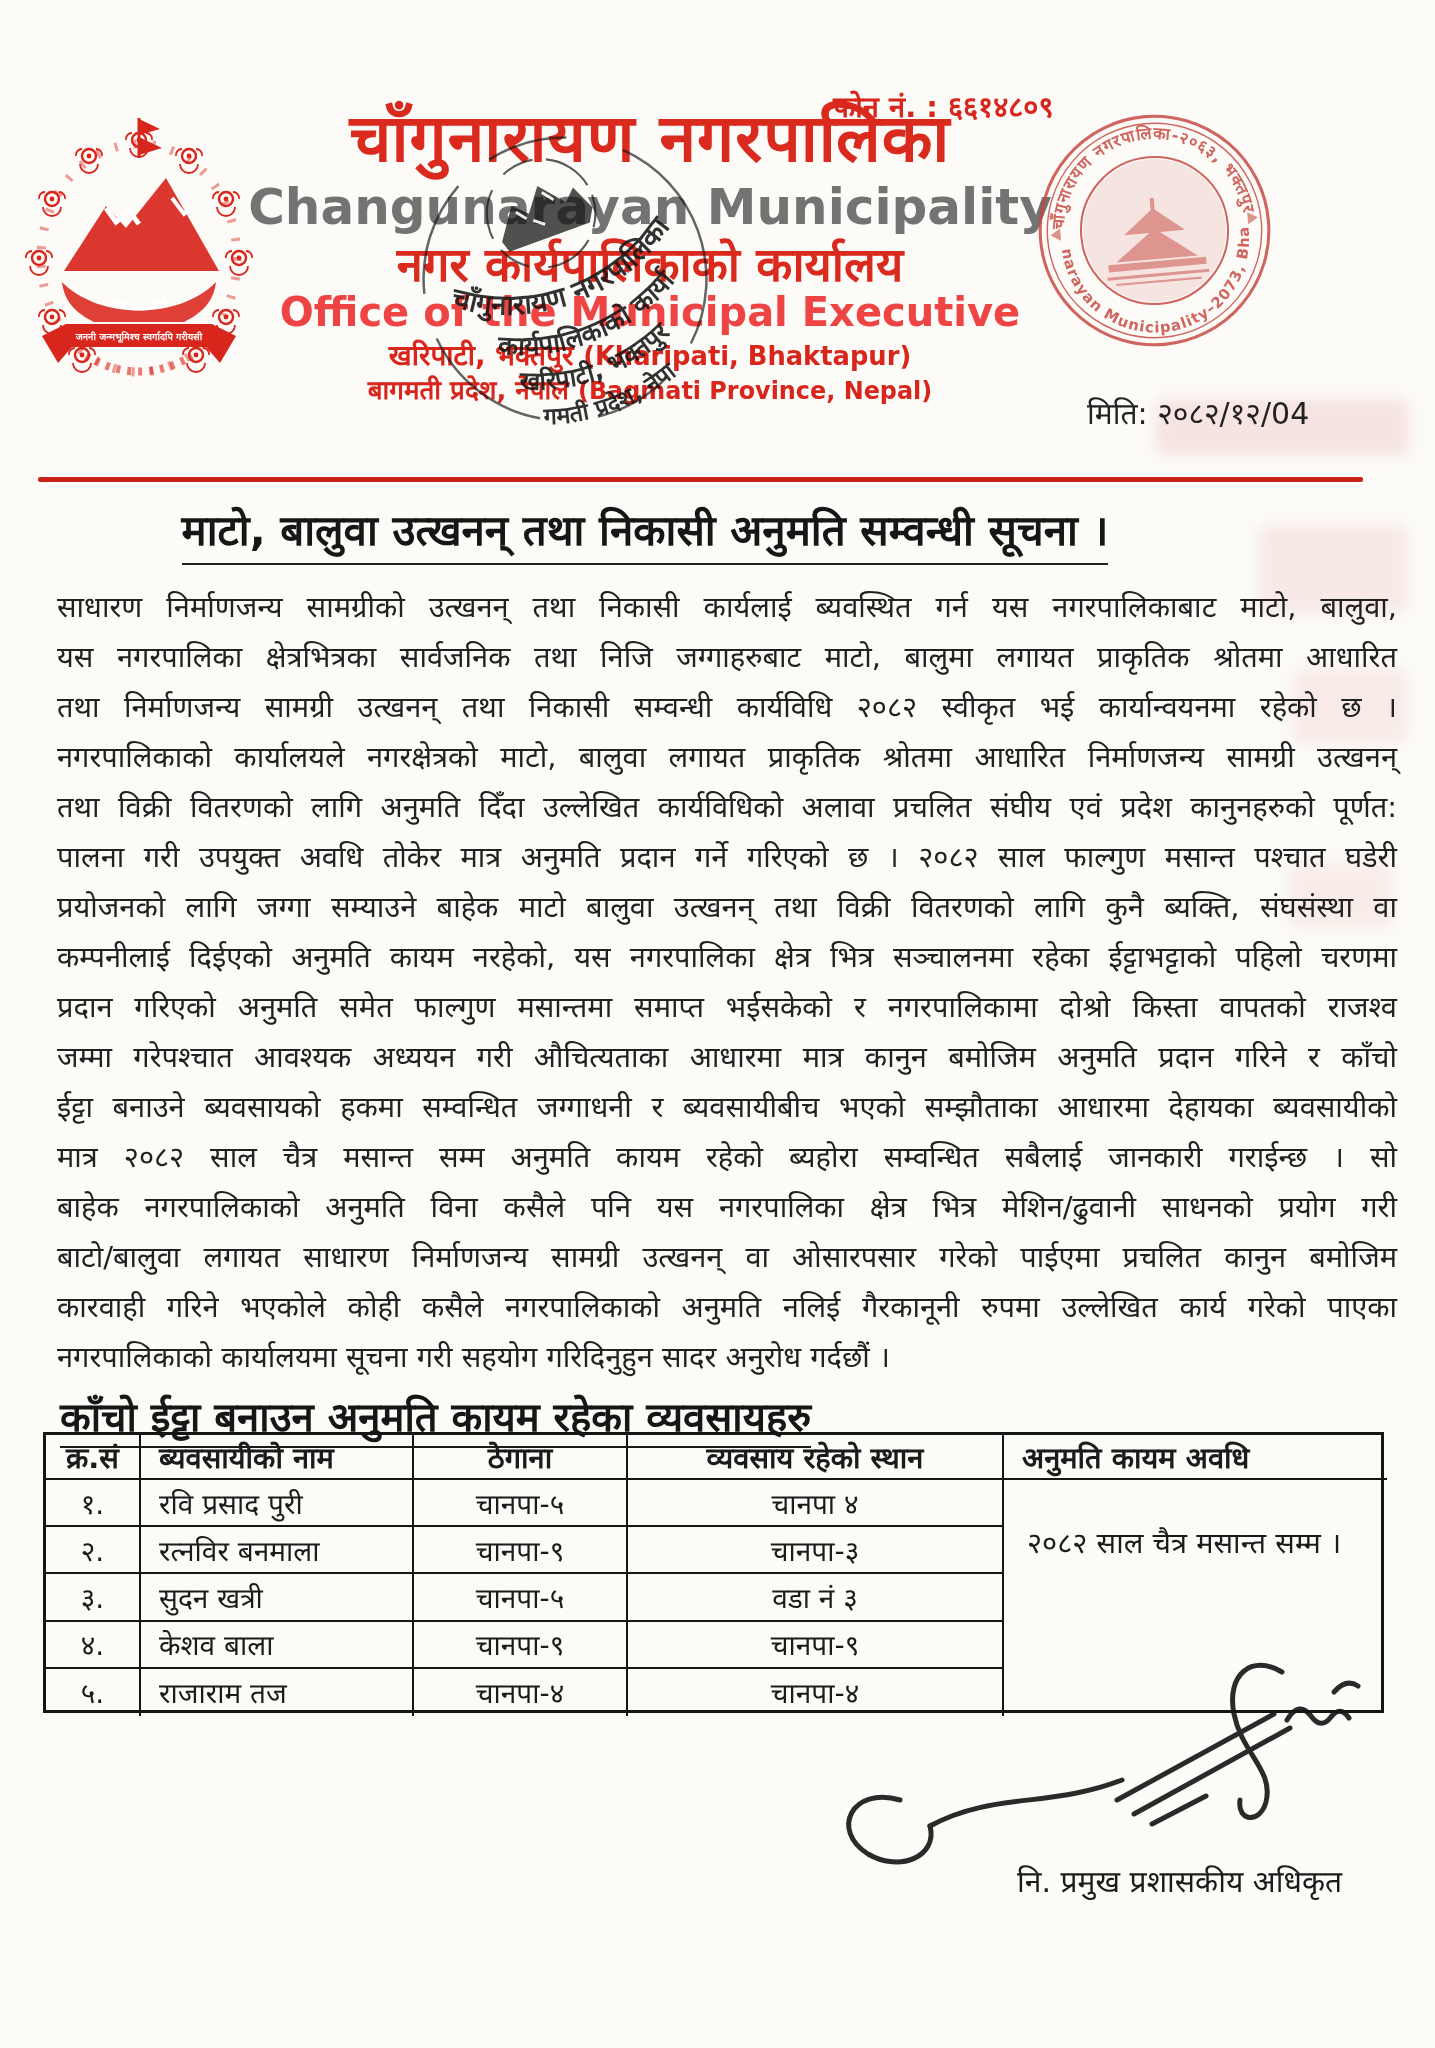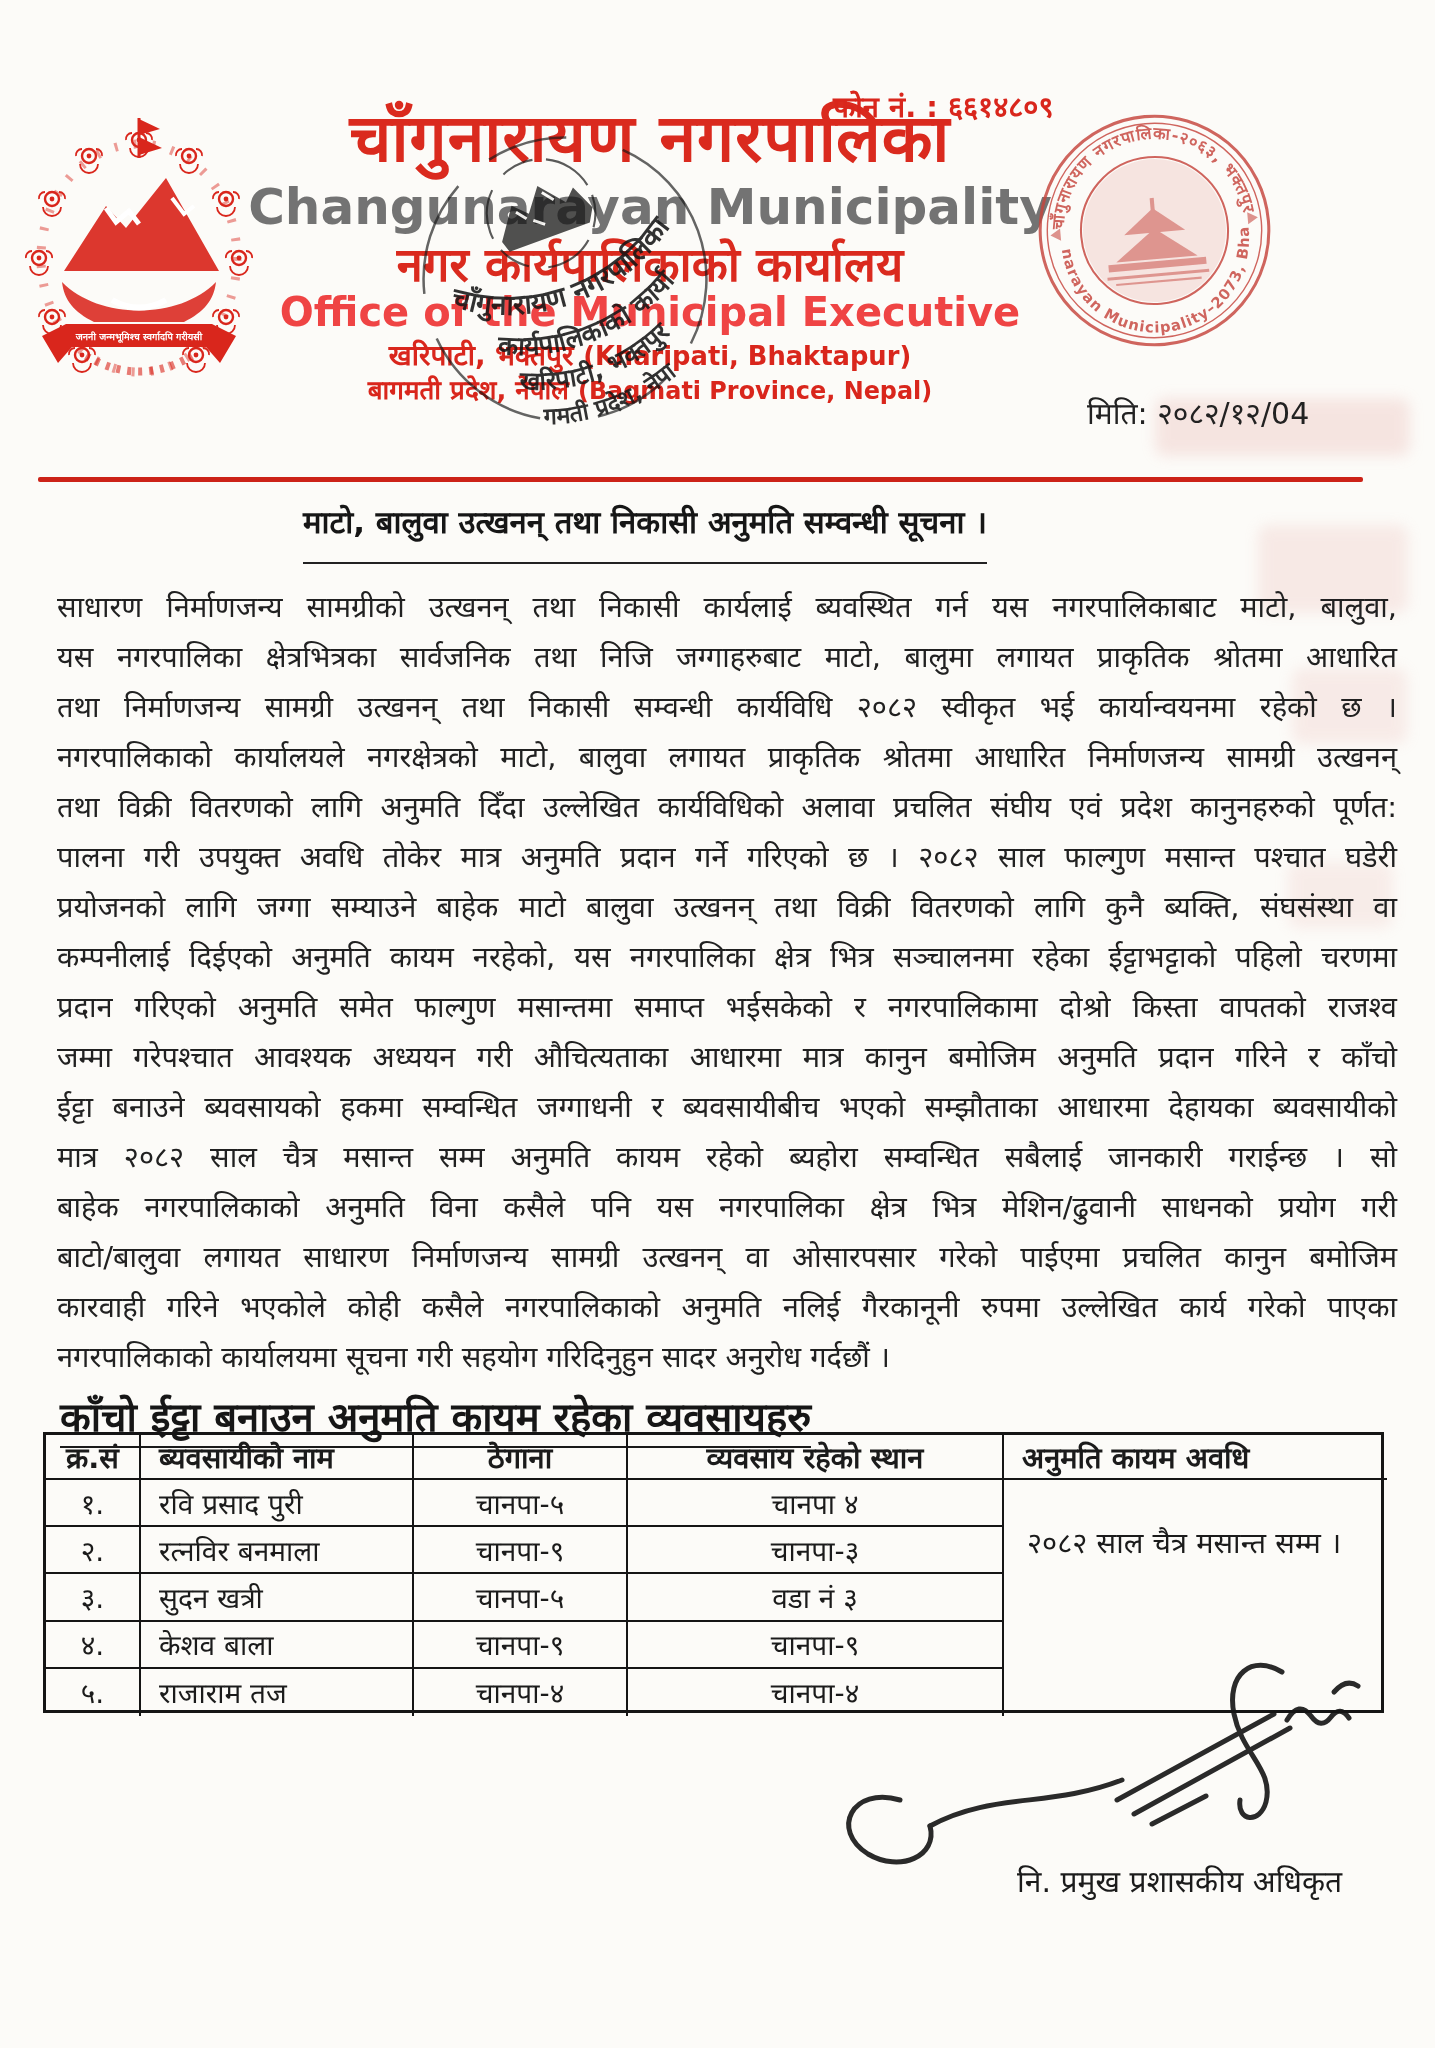--- a/index.html
+++ b/index.html
@@ -16,22 +16,22 @@
   .o-np   {font-size:47px;font-weight:bold;color:#da2a1e;margin-top:6px;}
   .o-en   {font-size:40px;font-weight:bold;color:#ef4444;margin-top:2px;}
   .addr1  {font-size:28px;font-weight:bold;color:#d9261c;margin-top:8px;}
   .addr2  {font-size:26px;font-weight:bold;color:#d9261c;margin-top:6px;}
   .addr-en{font-size:.92em;}
   .phone  {left:833px;top:86px;font-size:29px;font-weight:bold;color:#d9261c;}
   .date   {left:1087px;top:392px;font-size:30px;color:#222;}
   .red-rule{left:38px;top:477px;width:1325px;height:5px;background:#cc2318;border-radius:2px;}
   
   .subject-wrap{left:0;top:500px;width:1290px;text-align:center;}
-  .subject{display:inline-block;font-size:31px;font-weight:600;color:#161616;
-           border-bottom:2.5px solid #222;padding-bottom:20px;}
+  .subject{display:inline-block;font-size:42px;font-weight:600;color:#161616;
+           border-bottom:2.5px solid #222;padding-bottom:6px;}
   
   .body-text{left:57px;top:582px;width:1340px;font-size:29px;color:#212121;}
   .jline{height:50px;line-height:50px;text-align:justify;text-align-last:justify;white-space:nowrap;}
   .jline.last{text-align:left;text-align-last:left;}
   
   .tbl-title-wrap{left:60px;top:1388px;}
   .tbl-title{display:inline-block;font-size:40px;font-weight:bold;color:#161616;
              border-bottom:2.5px solid #1a1a1a;padding-bottom:3px;}
   .permit-table{left:43px;top:1432px;width:1341px;height:281px;
     display:grid;grid-template-columns:95px 273px 214px 376px 383px;

